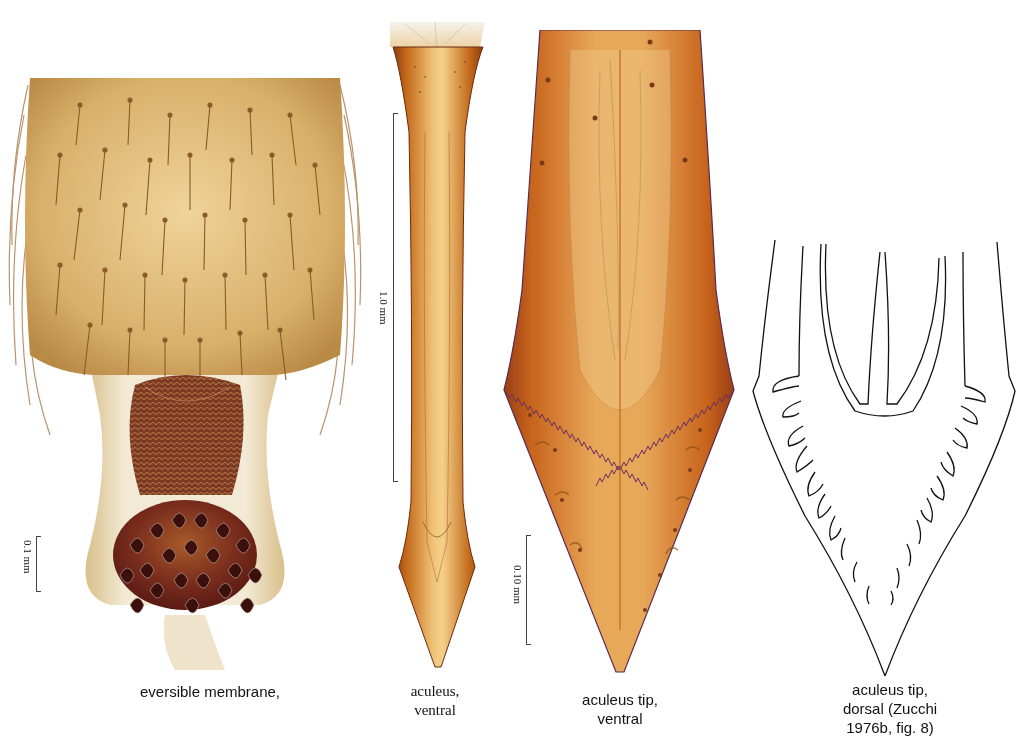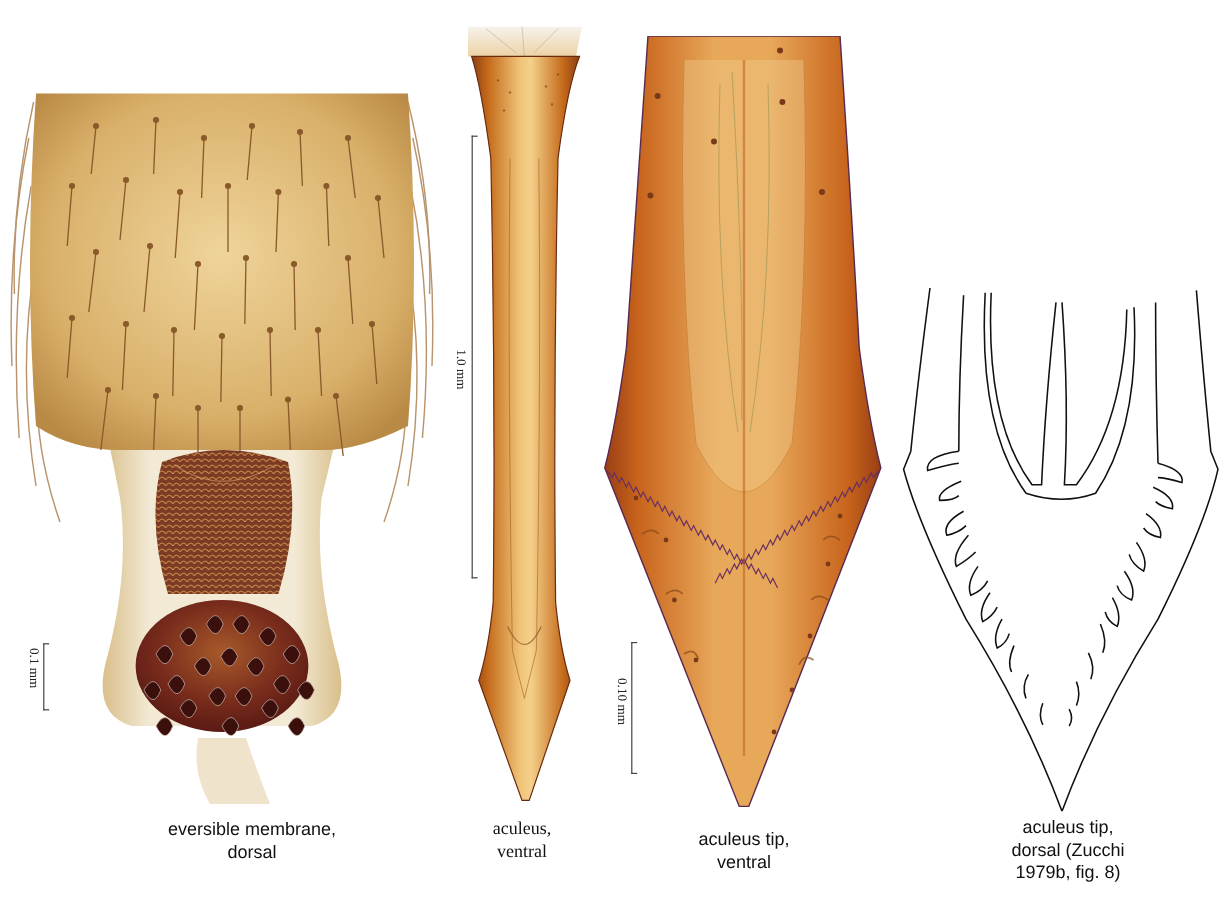--- a/index.html
+++ b/index.html
@@ -159,21 +159,20 @@
   </svg>
 </div>
 
 <div class="scalebar" style="left:22px;top:536px;">
   <div class="bar" style="left:14px;top:0;height:54px;"></div>
   <div class="lbl" style="left:12px;top:4px;">0.1 mm</div>
 </div>
 
 <div class="caption" style="left:80px;top:682px;width:260px;">
   <span>eversible membrane,</span>
-  <span>dorsal</span>
 </div>
 
 <div class="panel" style="left:385px;top:22px;width:105px;height:650px;">
   <svg width="105" height="650" viewBox="0 0 105 650">
     <defs>
       <linearGradient id="acul" x1="0" y1="0" x2="1" y2="0">
         <stop offset="0%" stop-color="#8a3e12"></stop>
         <stop offset="15%" stop-color="#c46a1a"></stop>
         <stop offset="45%" stop-color="#f0c478"></stop>
         <stop offset="55%" stop-color="#f4d08a"></stop>
@@ -315,14 +314,14 @@
     <path d="M172 284 q6 14 2 24"></path>
     <path d="M162 308 q6 12 2 22"></path>
     <path d="M152 332 q4 10 0 20"></path>
     <path d="M146 355 q4 8 0 14"></path>
   </svg>
 </div>
 
 <div class="caption" style="left:815px;top:680px;width:150px;">
   <span>aculeus tip,</span>
   <span>dorsal (Zucchi</span>
-  <span>1979b, fig. 8)</span>
+  <span>1976b, fig. 8)</span>
 </div>
 
 </body></html>

